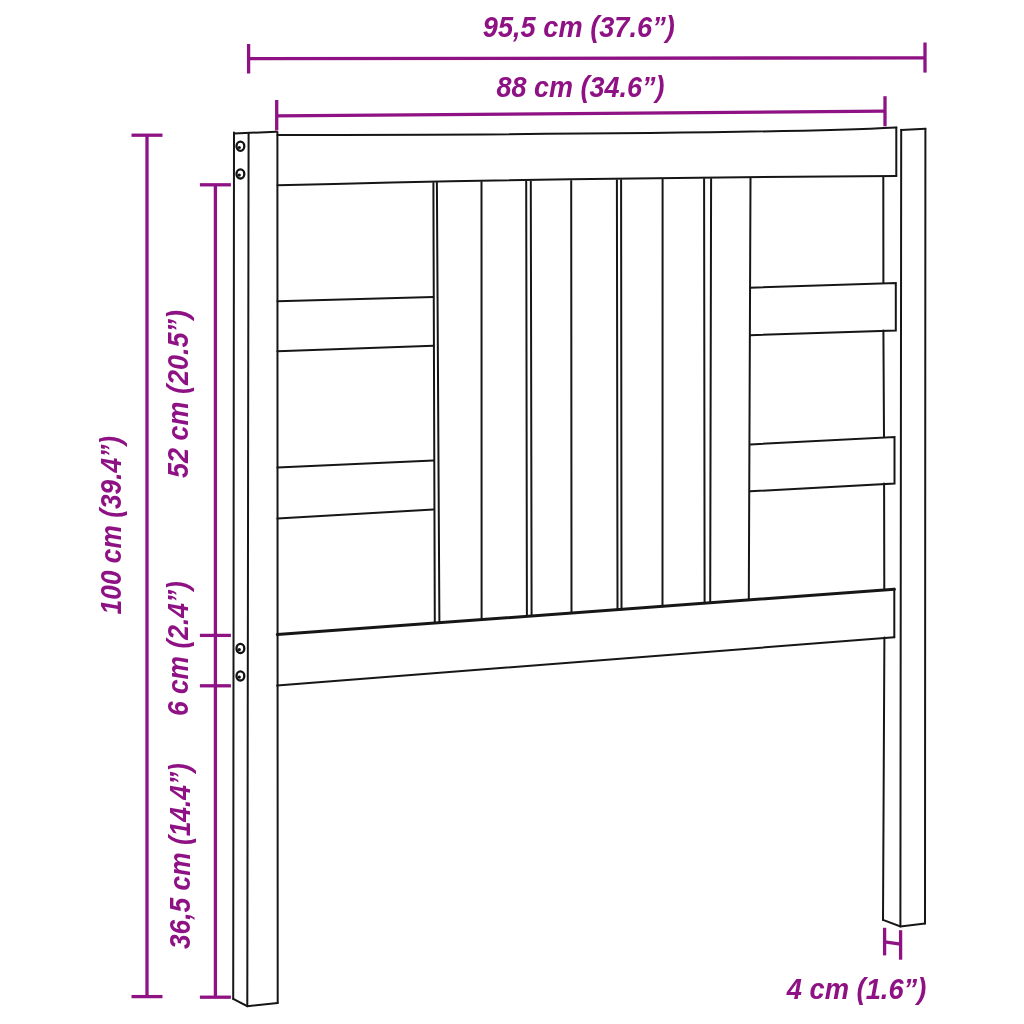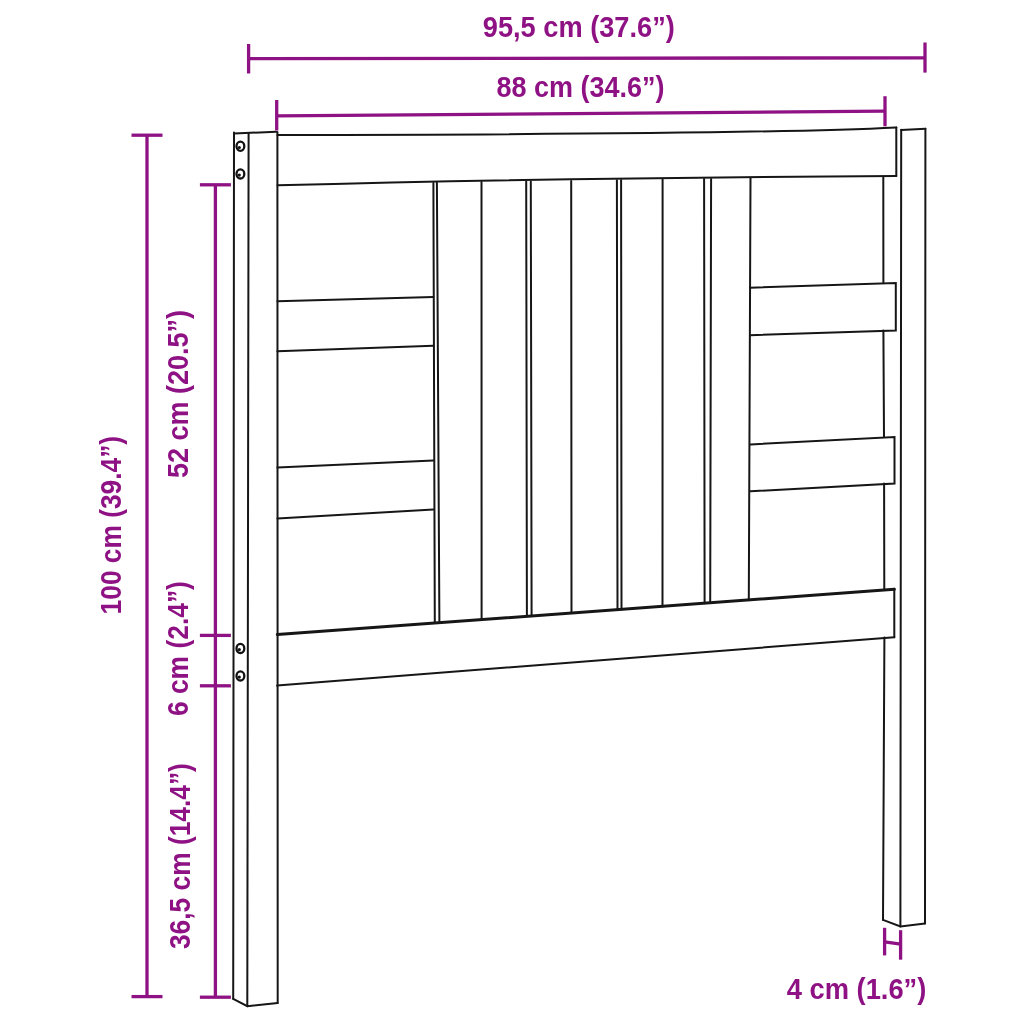--- a/index.html
+++ b/index.html
@@ -1,16 +1,16 @@
 <!DOCTYPE html>
 <html><head>
 <meta charset="utf-8">
 <style>
   html,body{margin:0;padding:0;background:#ffffff;}
-  .page{position:relative;width:1024px;height:1024px;background:#ffffff;overflow:hidden;}
+  .page{position:relative;width:1024px;height:1024px;background:#ffffff;overflow:hidden;font-style:italic;}
   svg{display:block;}
   text{font-family:"Liberation Sans", sans-serif;font-weight:bold;fill:#8E1284;}
 </style>
 </head>
 <body>
 
 <div class="page">
 <svg width="1024" height="1024" viewBox="0 0 1024 1024">
 
   <rect x="0" y="0" width="1024" height="1024" fill="#ffffff"></rect>

